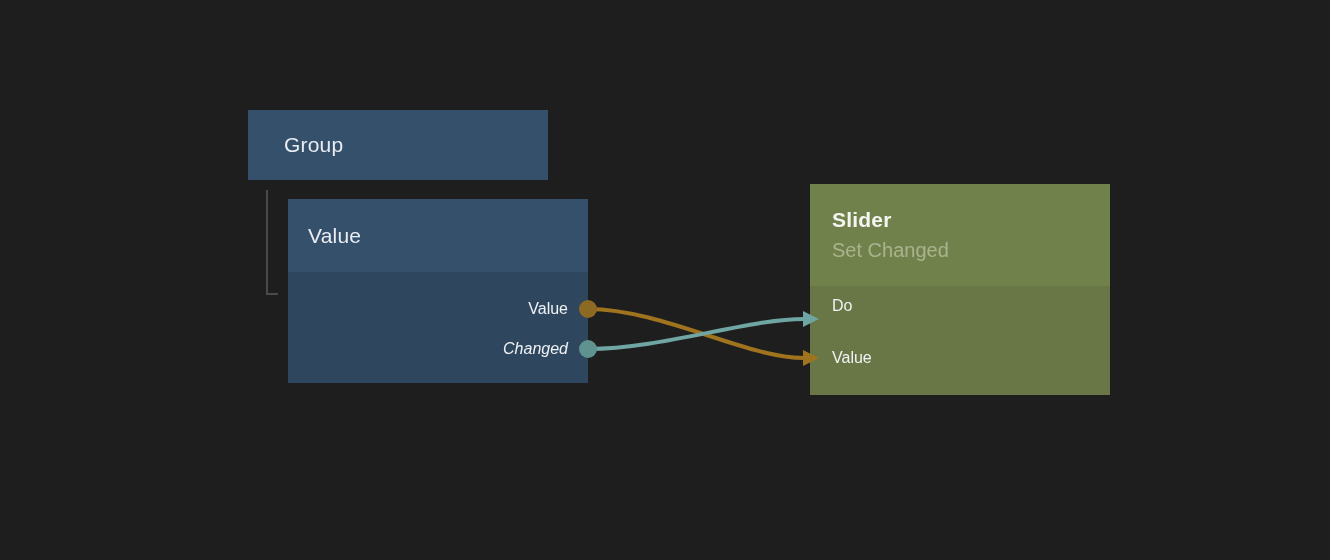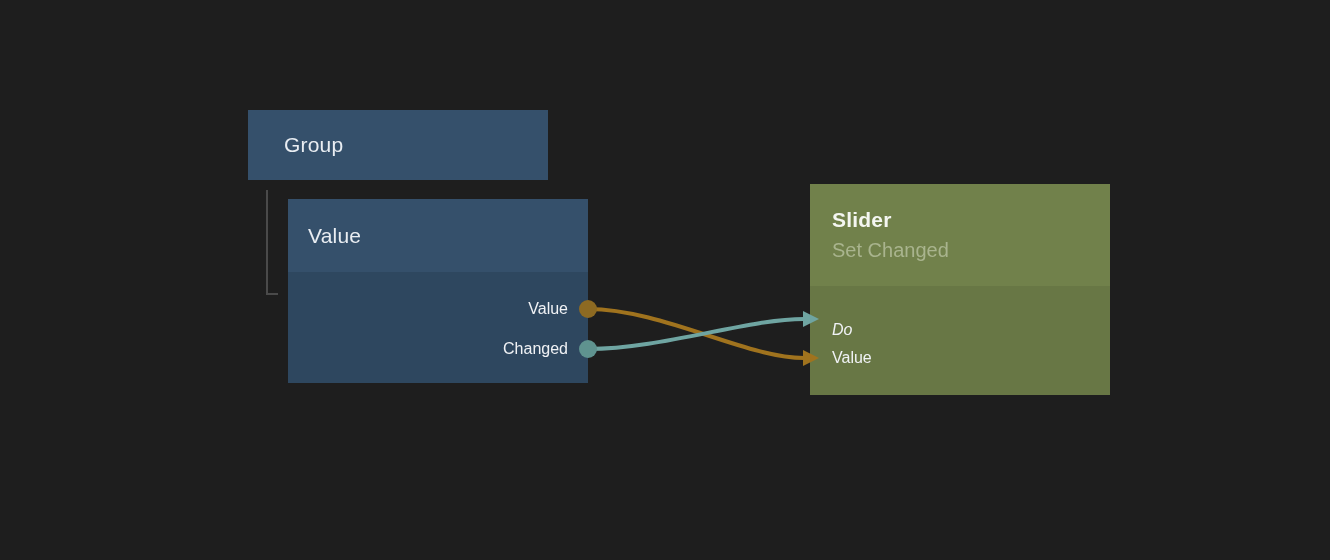--- a/index.html
+++ b/index.html
@@ -109,22 +109,22 @@
     box-sizing: border-box;
   }
   .port-row.input {
     left: 0;
     width: 100%;
     text-align: left;
     padding-left: 22px;
     box-sizing: border-box;
   }
   .row-slider-value   { top: 90px; }
-  .row-slider-changed { top: 130px; }
-  .row-volume-do      { top: 126px; font-style: italic; }
+  .row-slider-changed { top: 130px; font-style: italic; }
+  .row-volume-do      { top: 102px; }
   .row-volume-value   { top: 154px; }
 </style>
 </head>
 <body>
 
 <div class="canvas">
 
   <div class="node node-group">
     <div class="node-title">Group</div>
   </div>

